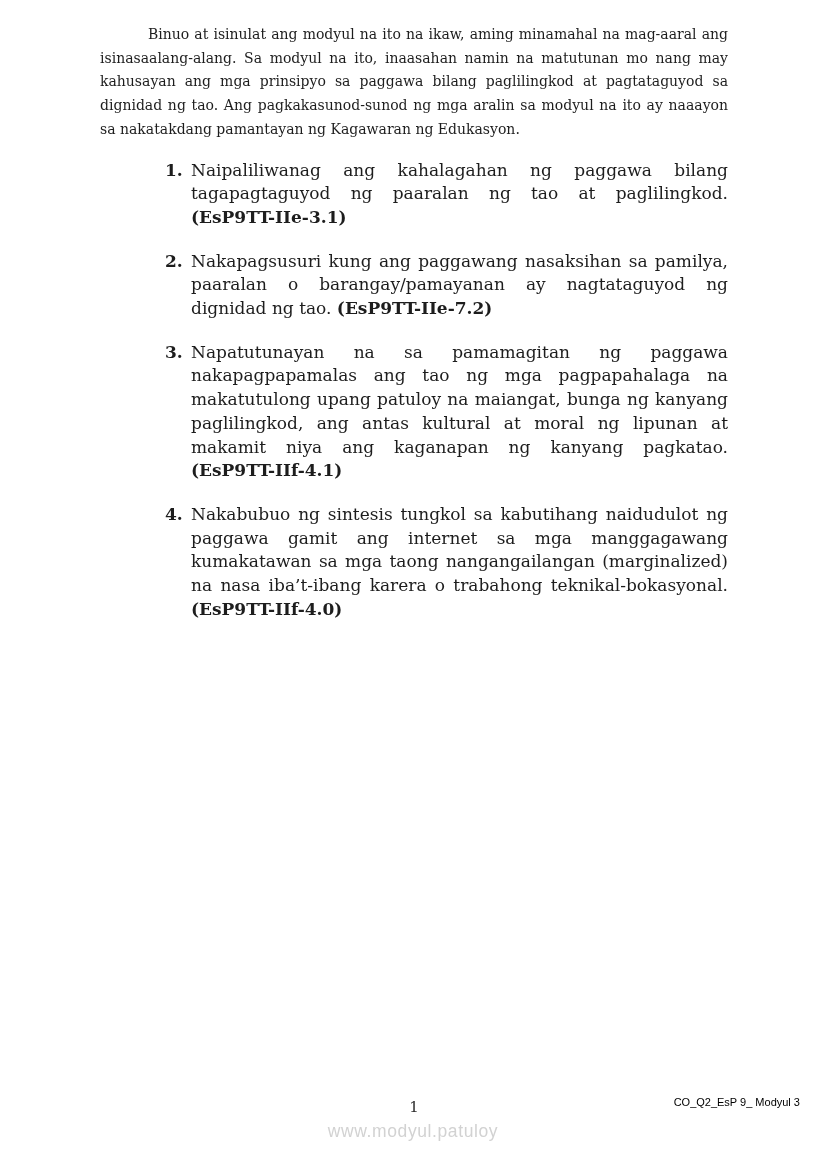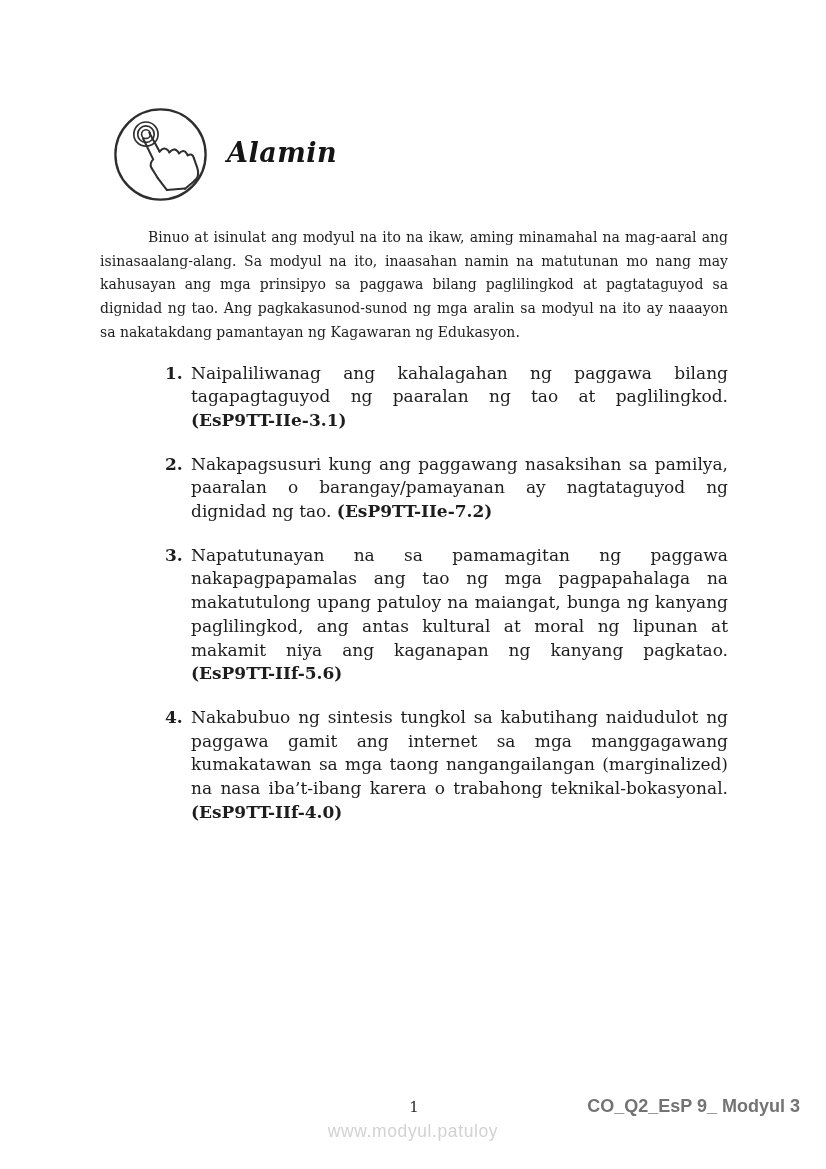--- a/index.html
+++ b/index.html
@@ -88,77 +88,58 @@
     width: 628px;
     text-align: center;
     font-size: 15px;
     color: #2a2a2a;
   }
   .doc-code {
     position: absolute;
     top: 1096px;
     right: 26px;
     font-family: "Liberation Sans", sans-serif;
-    font-weight: 700;
-    font-size: 18px;
-    color: #737373;
+    font-weight: 400;
+    font-size: 11px;
+    color: #000000;
   }
   .watermark {
     position: absolute;
     top: 1121px;
     left: 0;
     width: 826px;
     text-align: center;
     font-family: "Liberation Sans", sans-serif;
     font-size: 17.5px;
     letter-spacing: 0.6px;
     color: #d2d2d2;
   }
 </style>
 </head>
 <body>
 
 <div class="page">
   <div class="content">
 
-    <div class="section-header">
-      <span class="section-icon">
-        <svg viewBox="0 0 100 100" width="97" height="97">
-          <g fill="none" stroke="#2e2e2e" stroke-linecap="round" stroke-linejoin="round">
-            <circle cx="50" cy="50" r="46.5" stroke-width="2.4"></circle>
-            <circle cx="35" cy="29" r="4.5" stroke-width="1.7"></circle>
-            <circle cx="35" cy="29" r="8.5" stroke-width="1.7"></circle>
-            <circle cx="35" cy="29" r="12.5" stroke-width="1.7"></circle>
-            <path d="M32 33.5 L42.5 55 q-4 4 -2 8.5 l6.5 10.5" stroke-width="2.1"></path>
-            <path d="M38.5 27.5 l10.5 19.5" stroke-width="2.1"></path>
-            <path d="M49 47 q5 -6 9 -1 l1 2 q5 -6 9 -1 l1 2 q5 -5 8 0 l1 2 q5 -3 6.5 3" stroke-width="2.1"></path>
-            <path d="M84.5 54 l3.5 10 q3 9 -4 14 l-9 7.5" stroke-width="2.1"></path>
-            <path d="M47 74 l9.5 12.5" stroke-width="2.1"></path>
-            <path d="M56.5 86.5 l18.5 -1.5" stroke-width="2.1"></path>
-          </g>
-        </svg>
-      </span>
-      <span class="section-title">Alamin</span>
-    </div>
 
     <p class="intro">Binuo at isinulat ang modyul na ito na ikaw, aming minamahal na mag-aaral ang isinasaalang-alang. Sa modyul na ito, inaasahan namin na matutunan mo nang may kahusayan ang mga prinsipyo sa paggawa bilang paglilingkod at pagtataguyod sa dignidad ng tao. Ang pagkakasunod-sunod ng mga aralin sa modyul na ito ay naaayon sa nakatakdang pamantayan ng Kagawaran ng Edukasyon.</p>
 
 
     <ol class="objectives">
       <li class="objective">
         <span class="num">1.</span>
         <span class="obj-text"><span>Naipaliliwanag ang kahalagahan ng paggawa bilang tagapagtaguyod ng paaralan ng tao at paglilingkod.</span> <strong>(EsP9TT-IIe-3.1)</strong></span>
       </li>
       <li class="objective">
         <span class="num">2.</span>
         <span class="obj-text"><span>Nakapagsusuri kung ang paggawang nasaksihan sa pamilya, paaralan o barangay/pamayanan ay nagtataguyod ng dignidad ng tao.</span> <strong>(EsP9TT-IIe-7.2)</strong></span>
       </li>
       <li class="objective">
         <span class="num">3.</span>
-        <span class="obj-text"><span>Napatutunayan na sa pamamagitan ng paggawa nakapagpapamalas ang tao ng mga pagpapahalaga na makatutulong upang patuloy na maiangat, bunga ng kanyang paglilingkod, ang antas kultural at moral ng lipunan at makamit niya ang kaganapan ng kanyang pagkatao.</span> <strong>(EsP9TT-IIf-5.6)</strong></span>
+        <span class="obj-text"><span>Napatutunayan na sa pamamagitan ng paggawa nakapagpapamalas ang tao ng mga pagpapahalaga na makatutulong upang patuloy na maiangat, bunga ng kanyang paglilingkod, ang antas kultural at moral ng lipunan at makamit niya ang kaganapan ng kanyang pagkatao.</span> <strong>(EsP9TT-IIf-4.1)</strong></span>
       </li>
       <li class="objective">
         <span class="num">4.</span>
         <span class="obj-text"><span>Nakabubuo ng sintesis tungkol sa kabutihang naidudulot ng paggawa gamit ang internet sa mga manggagawang kumakatawan sa mga taong nangangailangan (marginalized) na nasa iba’t-ibang karera o trabahong teknikal-bokasyonal.</span> <strong>(EsP9TT-IIf-4.0)</strong></span>
       </li>
     </ol>
 
   </div>
 
   <div class="page-number">1</div>

